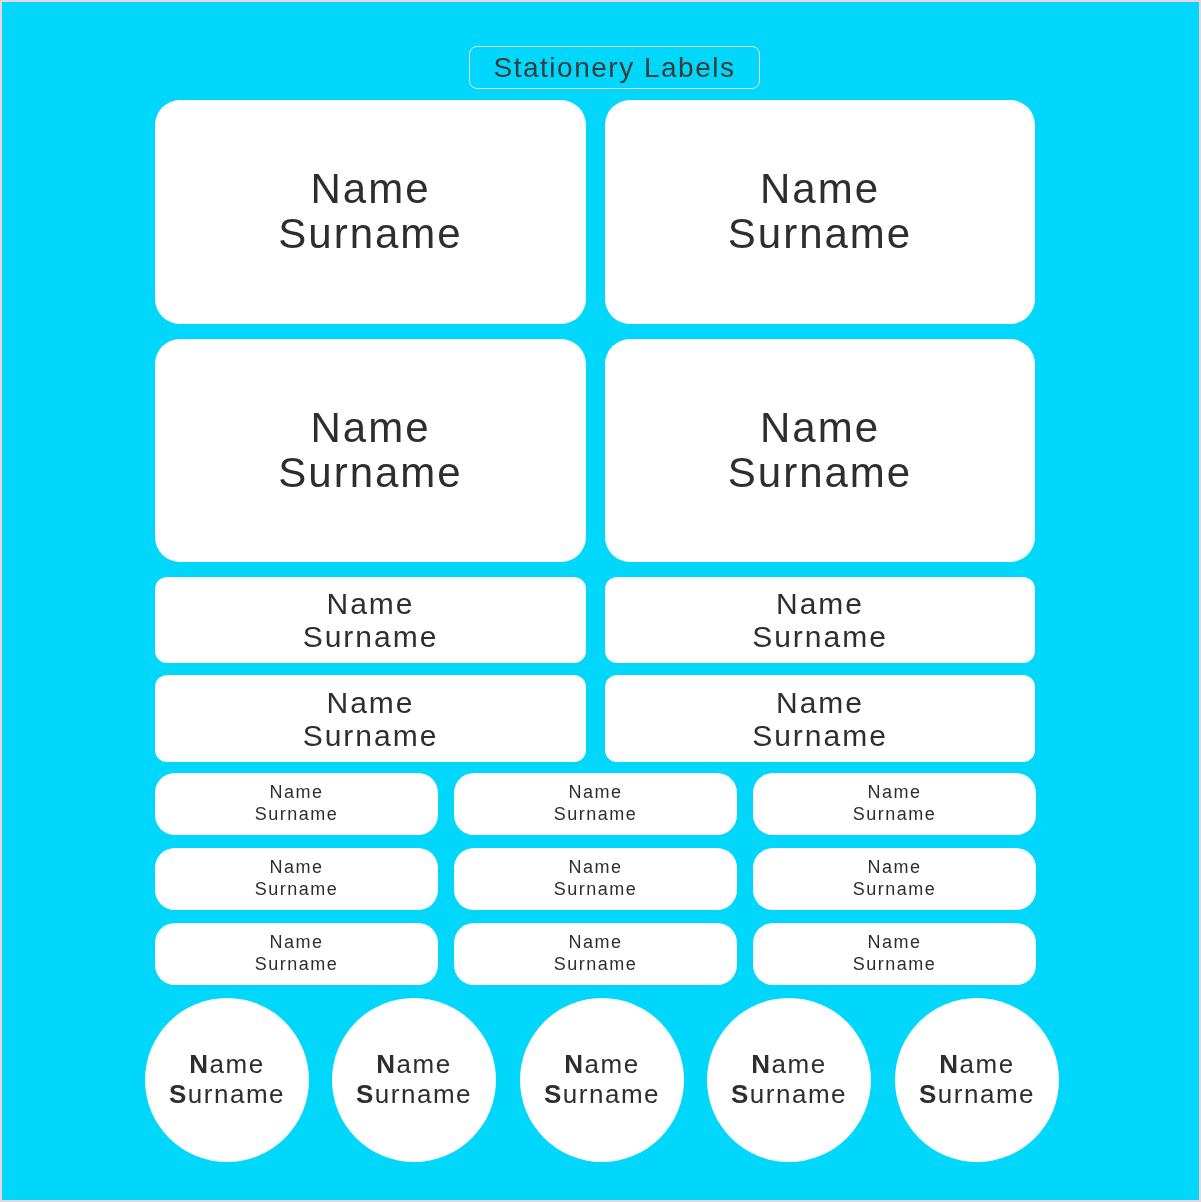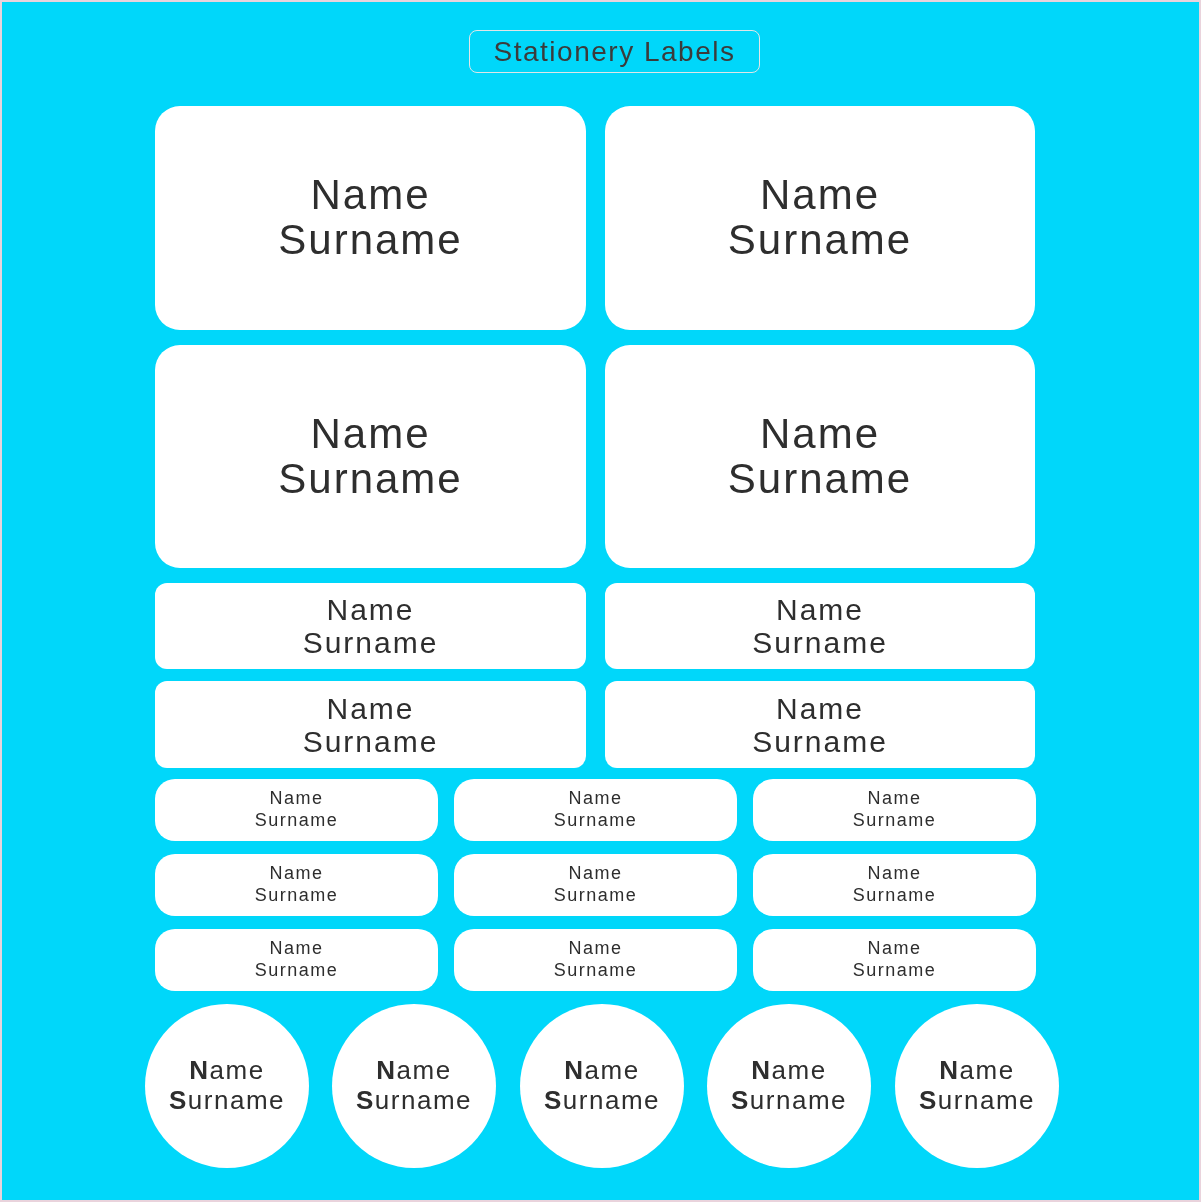--- a/index.html
+++ b/index.html
@@ -10,41 +10,40 @@
   }
   .sheet {
     position: relative;
     width: 1201px; height: 1202px;
     box-sizing: border-box;
     background: #00d7fa;
     border: 2px solid #e9d3dc;
   }
   .title-box {
     position: absolute;
-    left: 467px; top: 28px; width: 291px; height: 43px;
+    left: 467px; top: 44px; width: 291px; height: 43px;
     box-sizing: border-box;
     border: 1px solid #dfe6e8;
     border-radius: 8px;
     display: flex; align-items: center; justify-content: center;
   }
   .title-text {
     font-size: 28px;
     font-weight: 300;
     letter-spacing: 1.5px;
     color: #3b3b3b;
   }
   .label {
     position: absolute;
     background: #ffffff;
     display: flex; flex-direction: column;
     align-items: center; justify-content: center;
     color: #2e2e2e;
     font-weight: 300;
     text-align: center;
-    margin-top: 6px;
   }
   .label .line { display: block; }
   .big    { border-radius: 25px; font-size: 42px; line-height: 1.06; letter-spacing: 2px; }
   .medium { border-radius: 12px; font-size: 30px; line-height: 1.10; letter-spacing: 2px; }
   .small  { border-radius: 20px; font-size: 18px; line-height: 1.20; letter-spacing: 1.5px; }
   .round  { border-radius: 50%;  font-size: 26px; line-height: 1.15; letter-spacing: 1.5px; }
   .round .line::first-letter { font-weight: 600; }
 
   
   .pos-l1 { left: 153px; top:  98px; width: 431px; height: 224px; }

